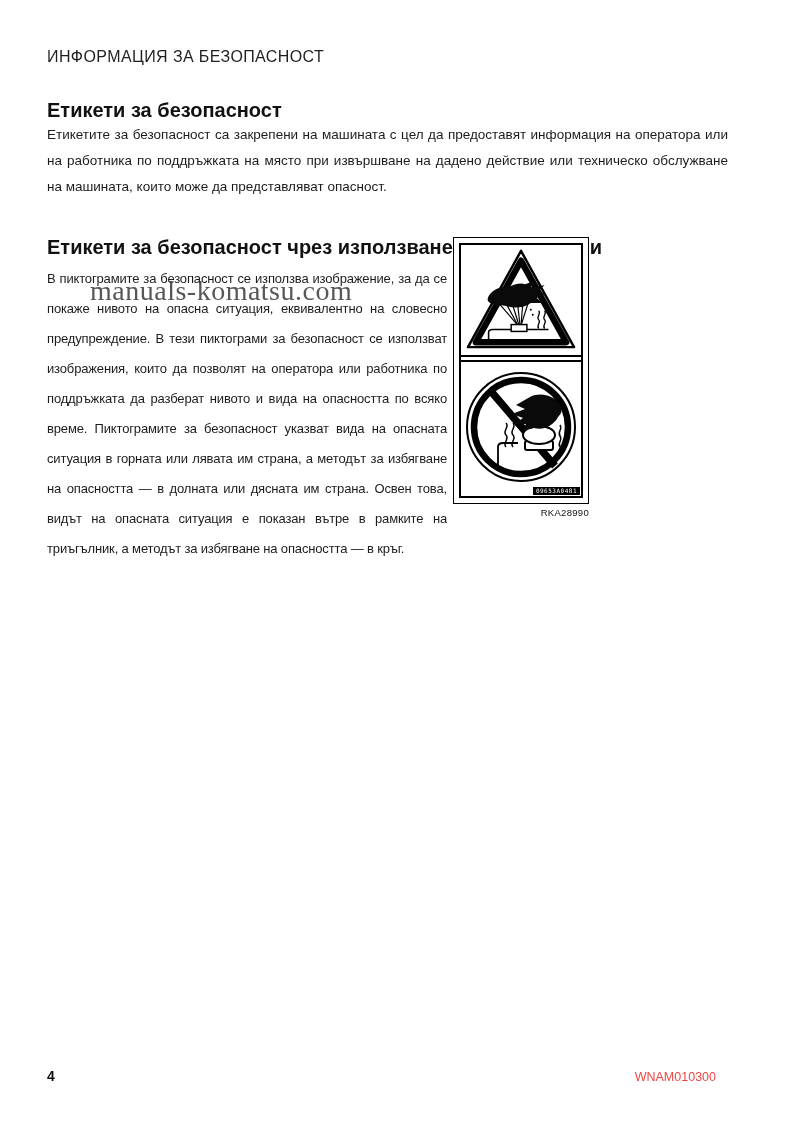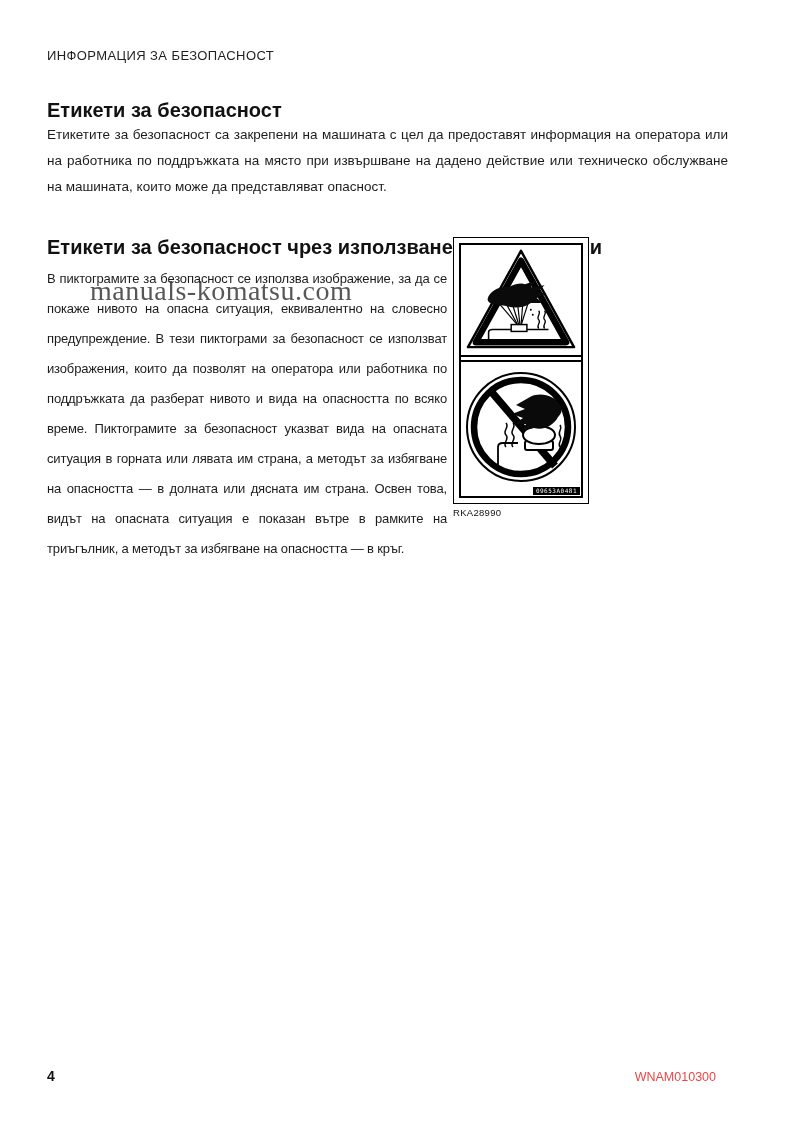--- a/index.html
+++ b/index.html
@@ -7,21 +7,21 @@
     position:relative;
     width:793px;height:1123px;
     background:#ffffff;
     margin:0 auto;
     font-family:"Liberation Sans",sans-serif;
     color:#1a1a1a;
     overflow:hidden;
   }
   .running-header{
     position:absolute;left:47px;top:48px;
-    font-size:13px;letter-spacing:.4px;color:#1f1f1f;
+    font-size:16px;letter-spacing:.4px;color:#1f1f1f;
   }
   .h-sec{
     position:absolute;left:47px;
     font-size:20px;font-weight:bold;color:#111;
     margin:0;white-space:nowrap;
   }
   .h1{top:99px;}
   .h2{top:236px;}
   .para{
     position:absolute;left:47px;margin:0;
@@ -57,21 +57,21 @@
   .cell svg{display:block;width:100%;height:100%;}
   .stamp{
     position:absolute;right:1px;bottom:1px;
     background:#000;color:#fff;
     font-size:6px;line-height:8px;
     padding:0 3px;letter-spacing:.5px;
     font-family:"DejaVu Sans Mono",monospace;
   }
   .fig-caption{
     position:absolute;left:453px;top:507px;width:136px;
-    text-align:left;font-size:9.5px;letter-spacing:.3px;color:#111;
+    text-align:right;font-size:9.5px;letter-spacing:.3px;color:#111;
   }
   
   .watermark{
     position:absolute;left:90px;top:272px;
     font-family:Liberation Serif, serif;
     font-size:28px;line-height:38px;
     color:rgba(50,50,50,.82);
     letter-spacing:.5px;
     white-space:nowrap;
     z-index:5;

